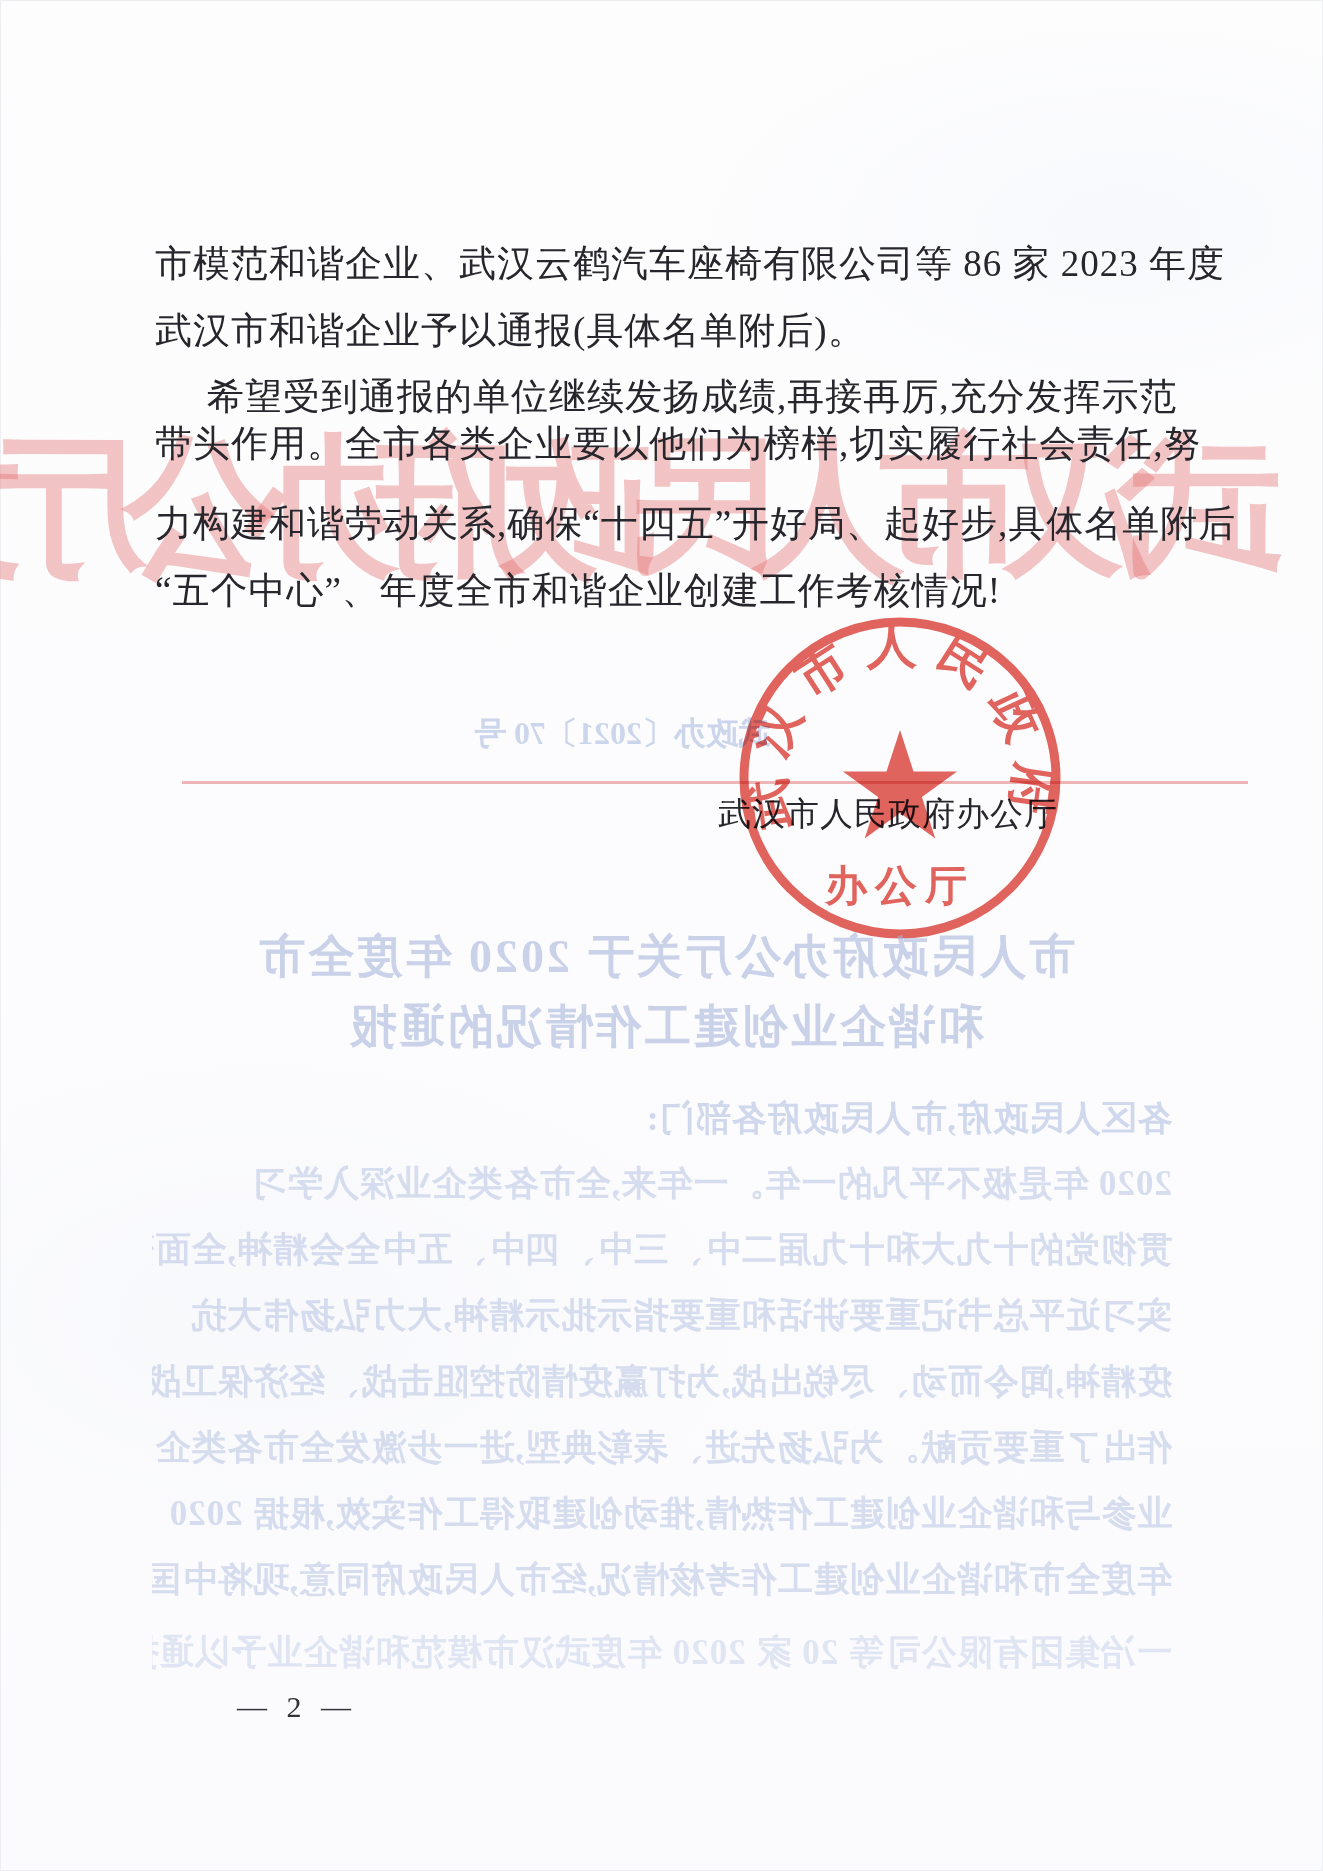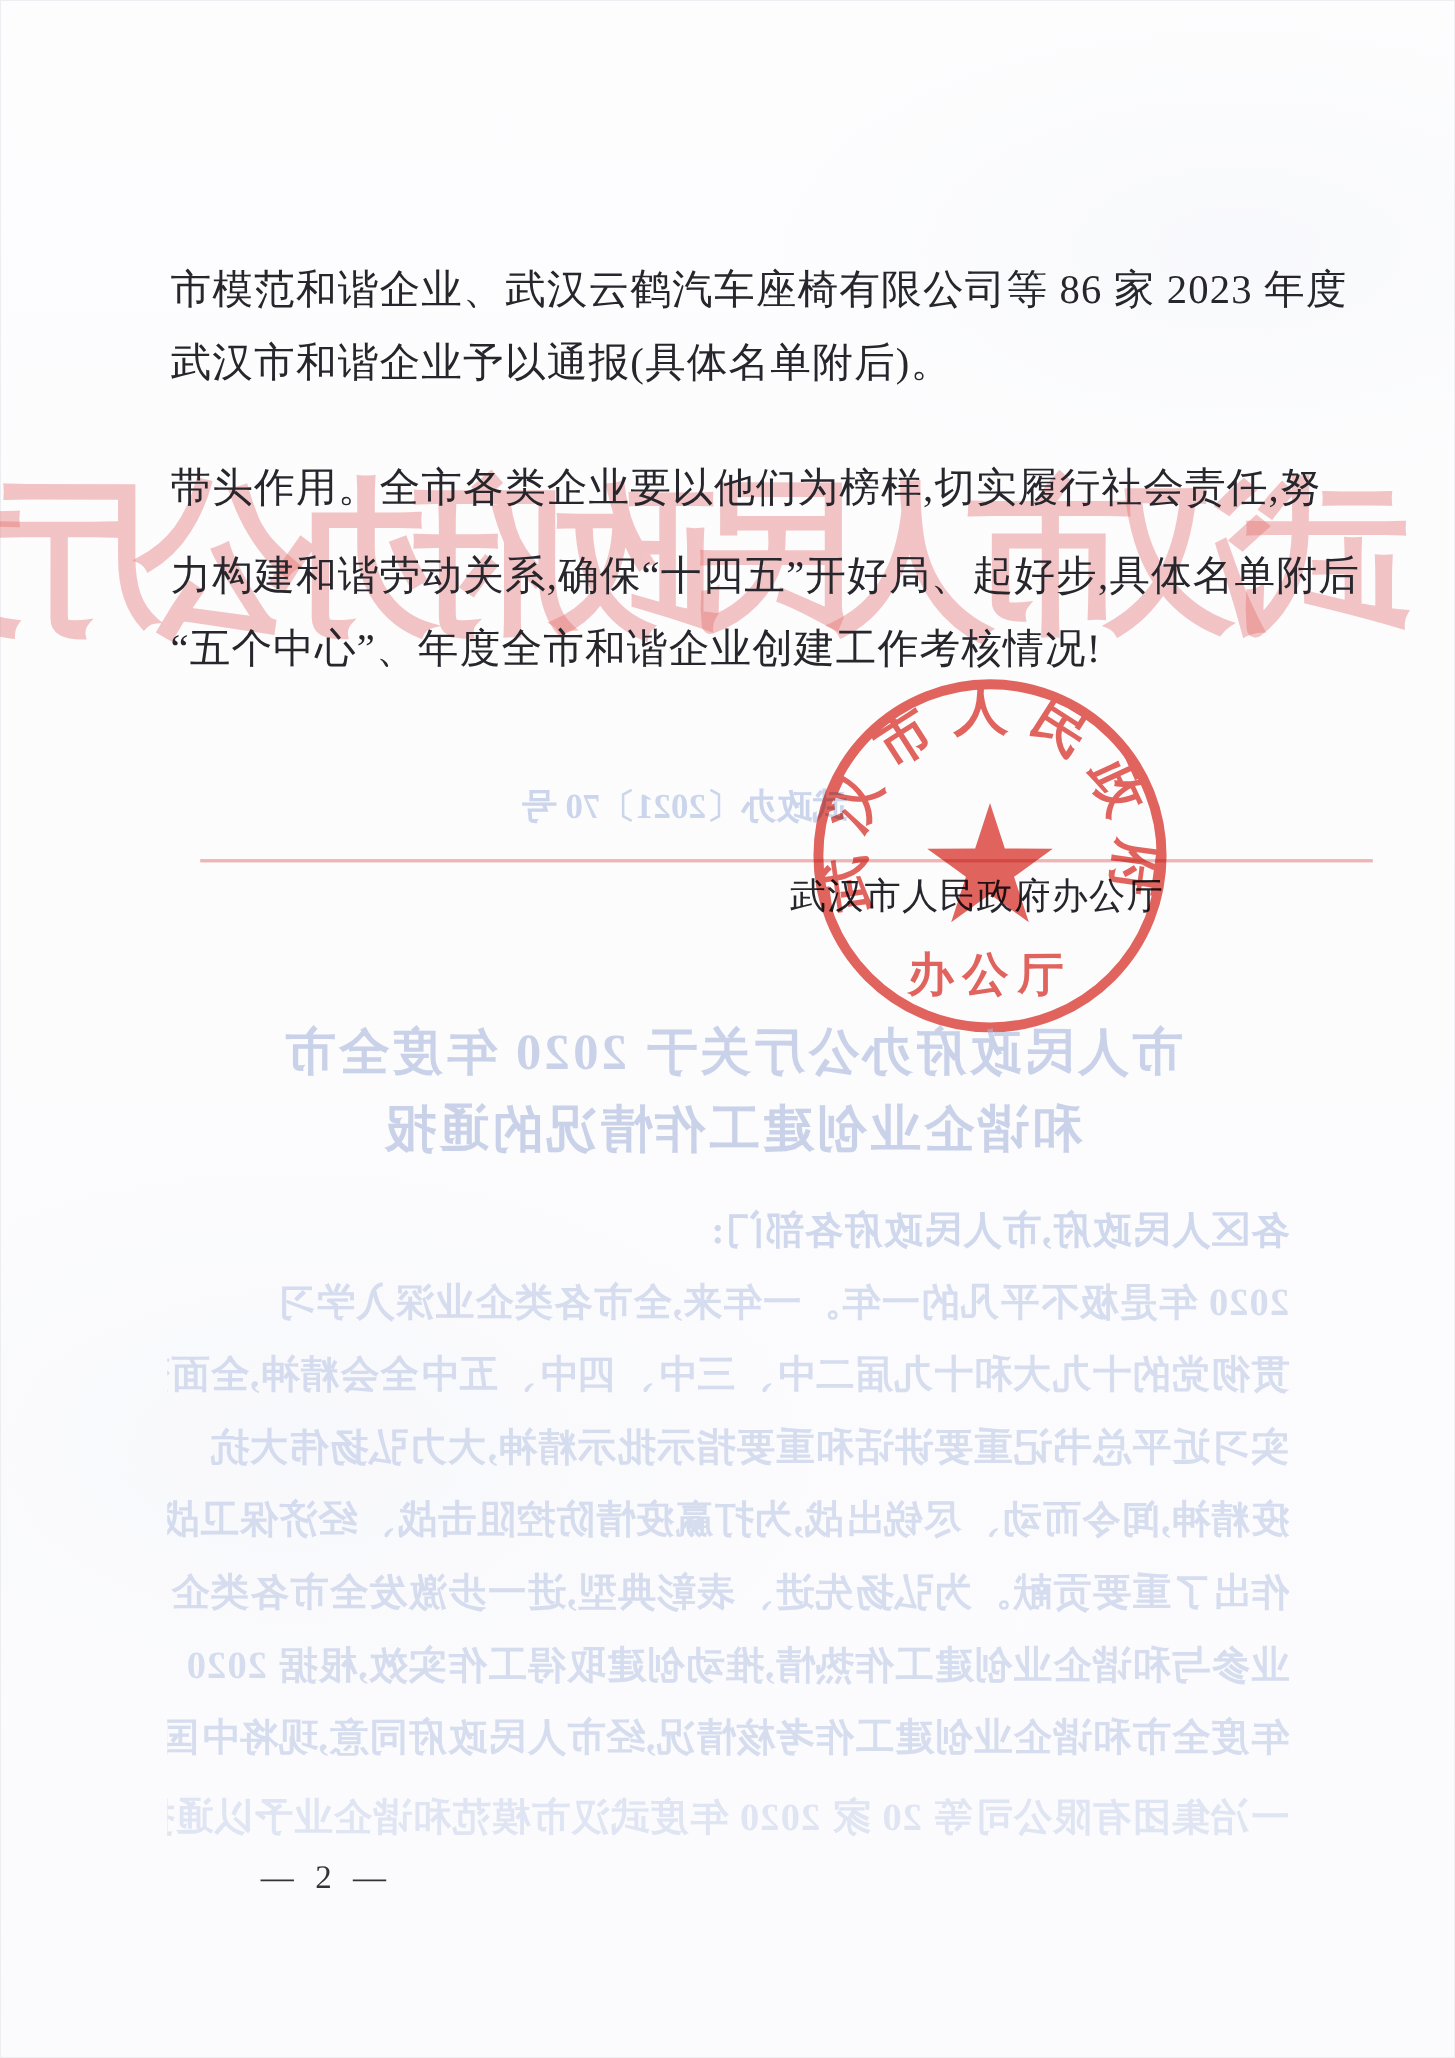--- a/index.html
+++ b/index.html
@@ -70,20 +70,21 @@
 <body>
 
 <div class="page">
 
   <div class="abs mirror bleed-masthead">武汉市人民政府办公厅文件</div>
 
   <div class="abs mirror bleed-docnum">武政办〔2021〕70 号</div>
 
   <div class="abs ink-line" style="top:242px;">市模范和谐企业、武汉云鹤汽车座椅有限公司等 86 家 2023 年度</div>
   <div class="abs ink-line" style="top:309px;">武汉市和谐企业予以通报(具体名单附后)。</div>
+  <div class="abs ink-line indent" style="top:375px;">希望受到通报的单位继续发扬成绩,再接再厉,充分发挥示范</div>
   <div class="abs ink-line" style="top:422px;">带头作用。全市各类企业要以他们为榜样,切实履行社会责任,努</div>
   <div class="abs ink-line" style="top:502px;">力构建和谐劳动关系,确保“十四五”开好局、起好步,具体名单附后</div>
   <div class="abs ink-line" style="top:569px;">“五个中心”、年度全市和谐企业创建工作考核情况!</div>
 
   <div class="abs pink-rule"></div>
 
   <div class="abs sig" style="left:718px;top:792px;">武汉市人民政府办公厅</div>
 
   <svg class="abs seal" viewBox="0 0 340 340">
     <circle cx="170" cy="170" r="156" fill="none" stroke="#e04f48" stroke-width="9"></circle>

